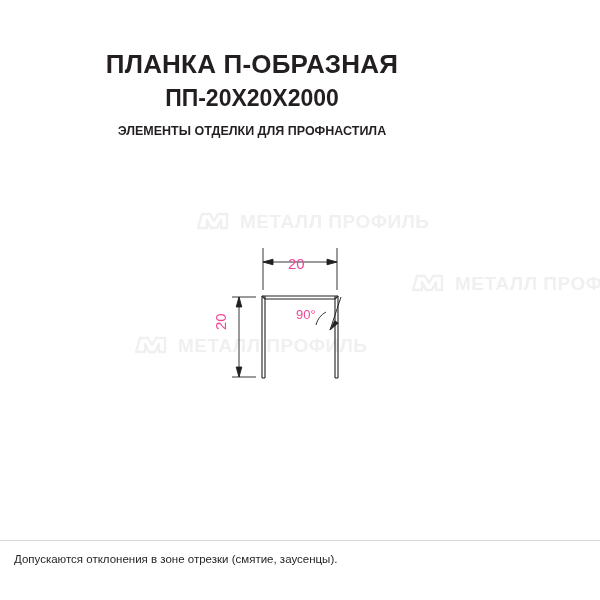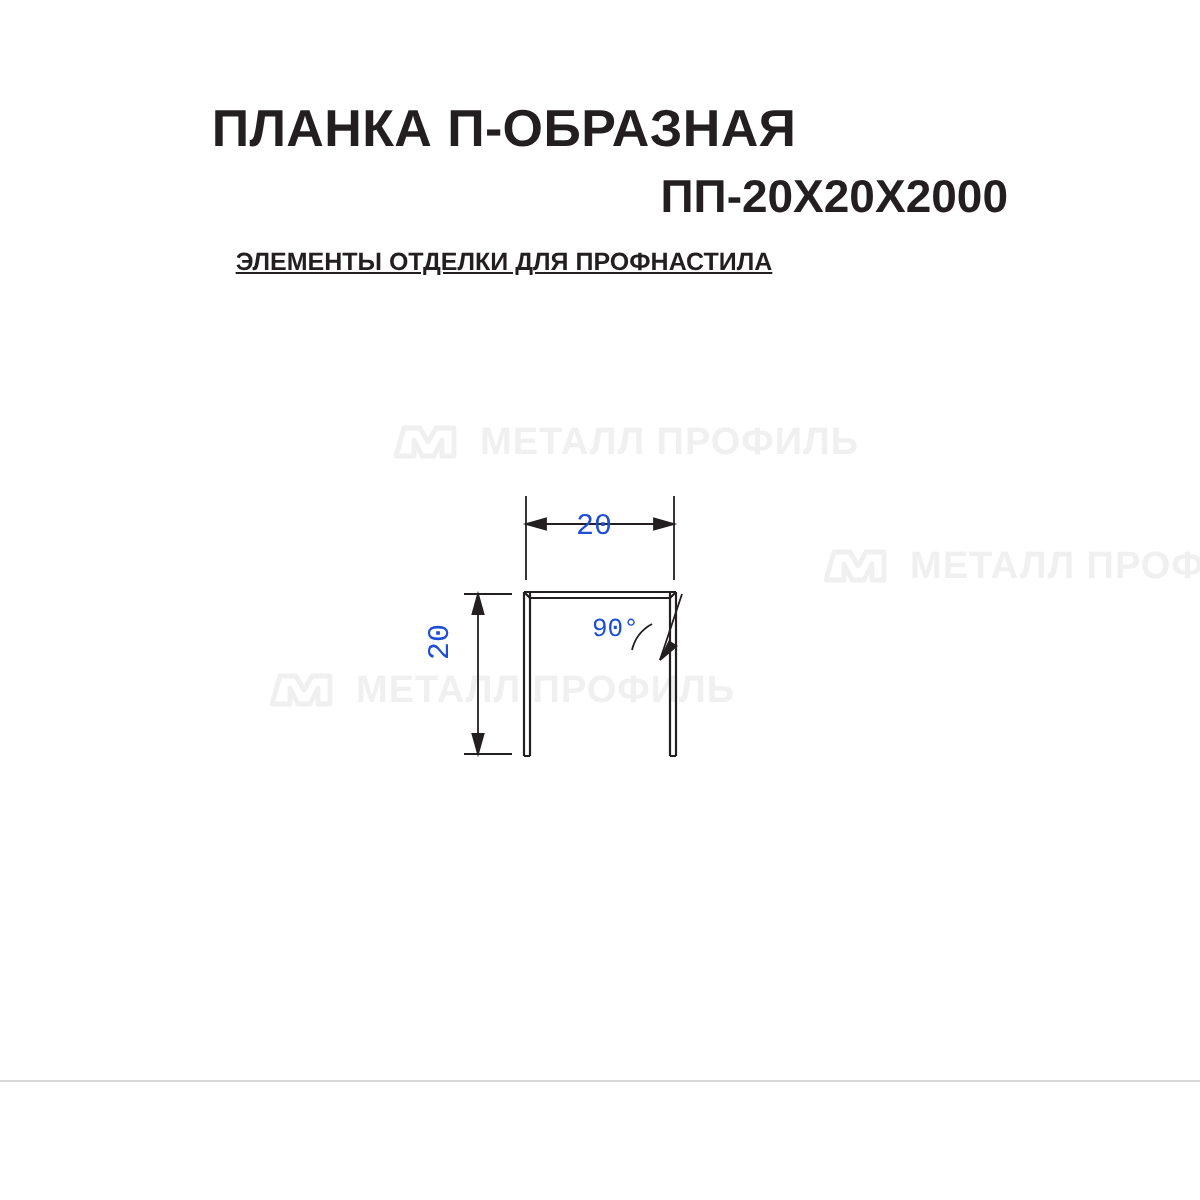--- a/index.html
+++ b/index.html
@@ -37,30 +37,28 @@
     color: #231f20;
     white-space: nowrap;
   }
   .title-sub {
     font-size: 23px;
     font-weight: bold;
     line-height: 30px;
     margin-top: 3px;
     color: #231f20;
     white-space: nowrap;
-    text-align: right;
   }
   .title-caption {
     font-size: 12.5px;
     font-weight: bold;
     line-height: 18px;
     margin-top: 9px;
     color: #231f20;
     white-space: nowrap;
-    text-decoration: underline;
   }
 
   
   .watermark {
     position: absolute;
     color: #f0f0f0;
     font-size: 19px;
     font-weight: bold;
     letter-spacing: 0.5px;
     white-space: nowrap;
@@ -85,22 +83,22 @@
     position: absolute;
     left: 0;
     top: 0;
     width: 600px;
     height: 600px;
   }
   .dim-label {
     position: absolute;
     font-size: 15px;
     font-weight: normal;
-    color: #1d4ed8;
-    font-family: Liberation Mono, monospace;
+    color: #ec4899;
+    font-family: Liberation Sans, sans-serif;
   }
   .dim-top {
     left: 288px;
     top: 255px;
   }
   .dim-left {
     left: 212px;
     top: 330px;
     transform: rotate(-90deg);
     transform-origin: left top;
@@ -206,15 +204,16 @@
       </g>
     </svg>
 
     <div class="dim-label dim-top">20</div>
     <div class="dim-label dim-left">20</div>
     <div class="dim-label dim-angle">90°</div>
   </div>
 
   <div class="footer-divider"></div>
   <div class="footer">
+    <div class="footer-line">Допускаются отклонения в зоне отрезки (смятие, заусенцы).</div>
   </div>
 
 </div>
 
 </body></html>

